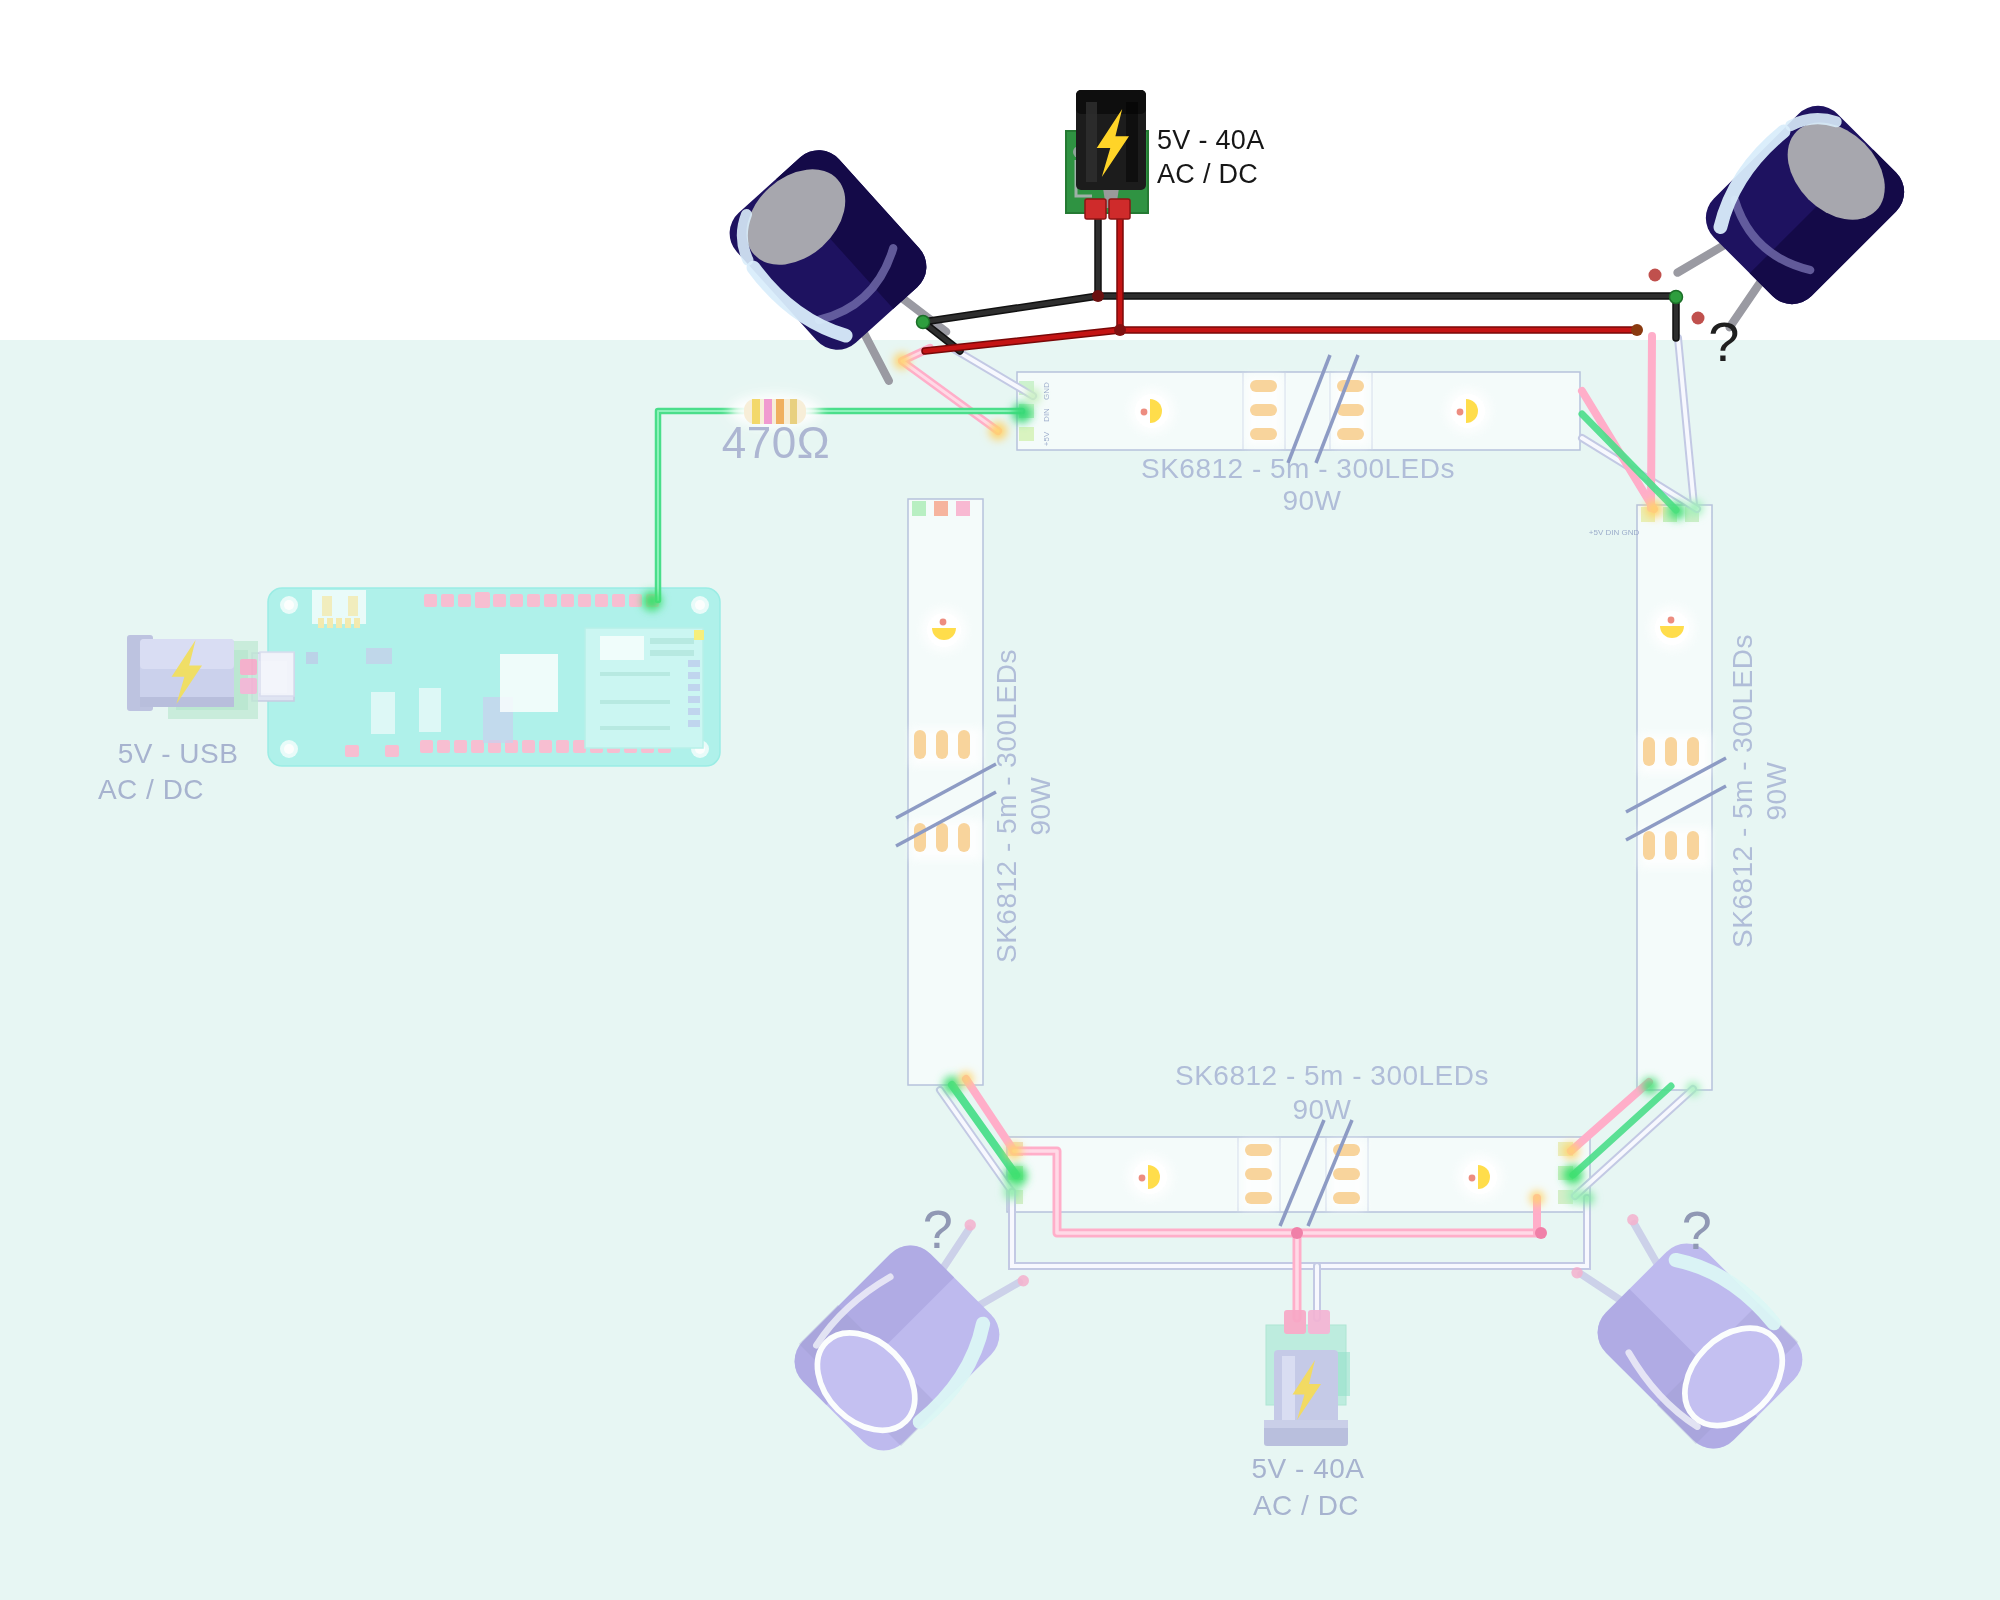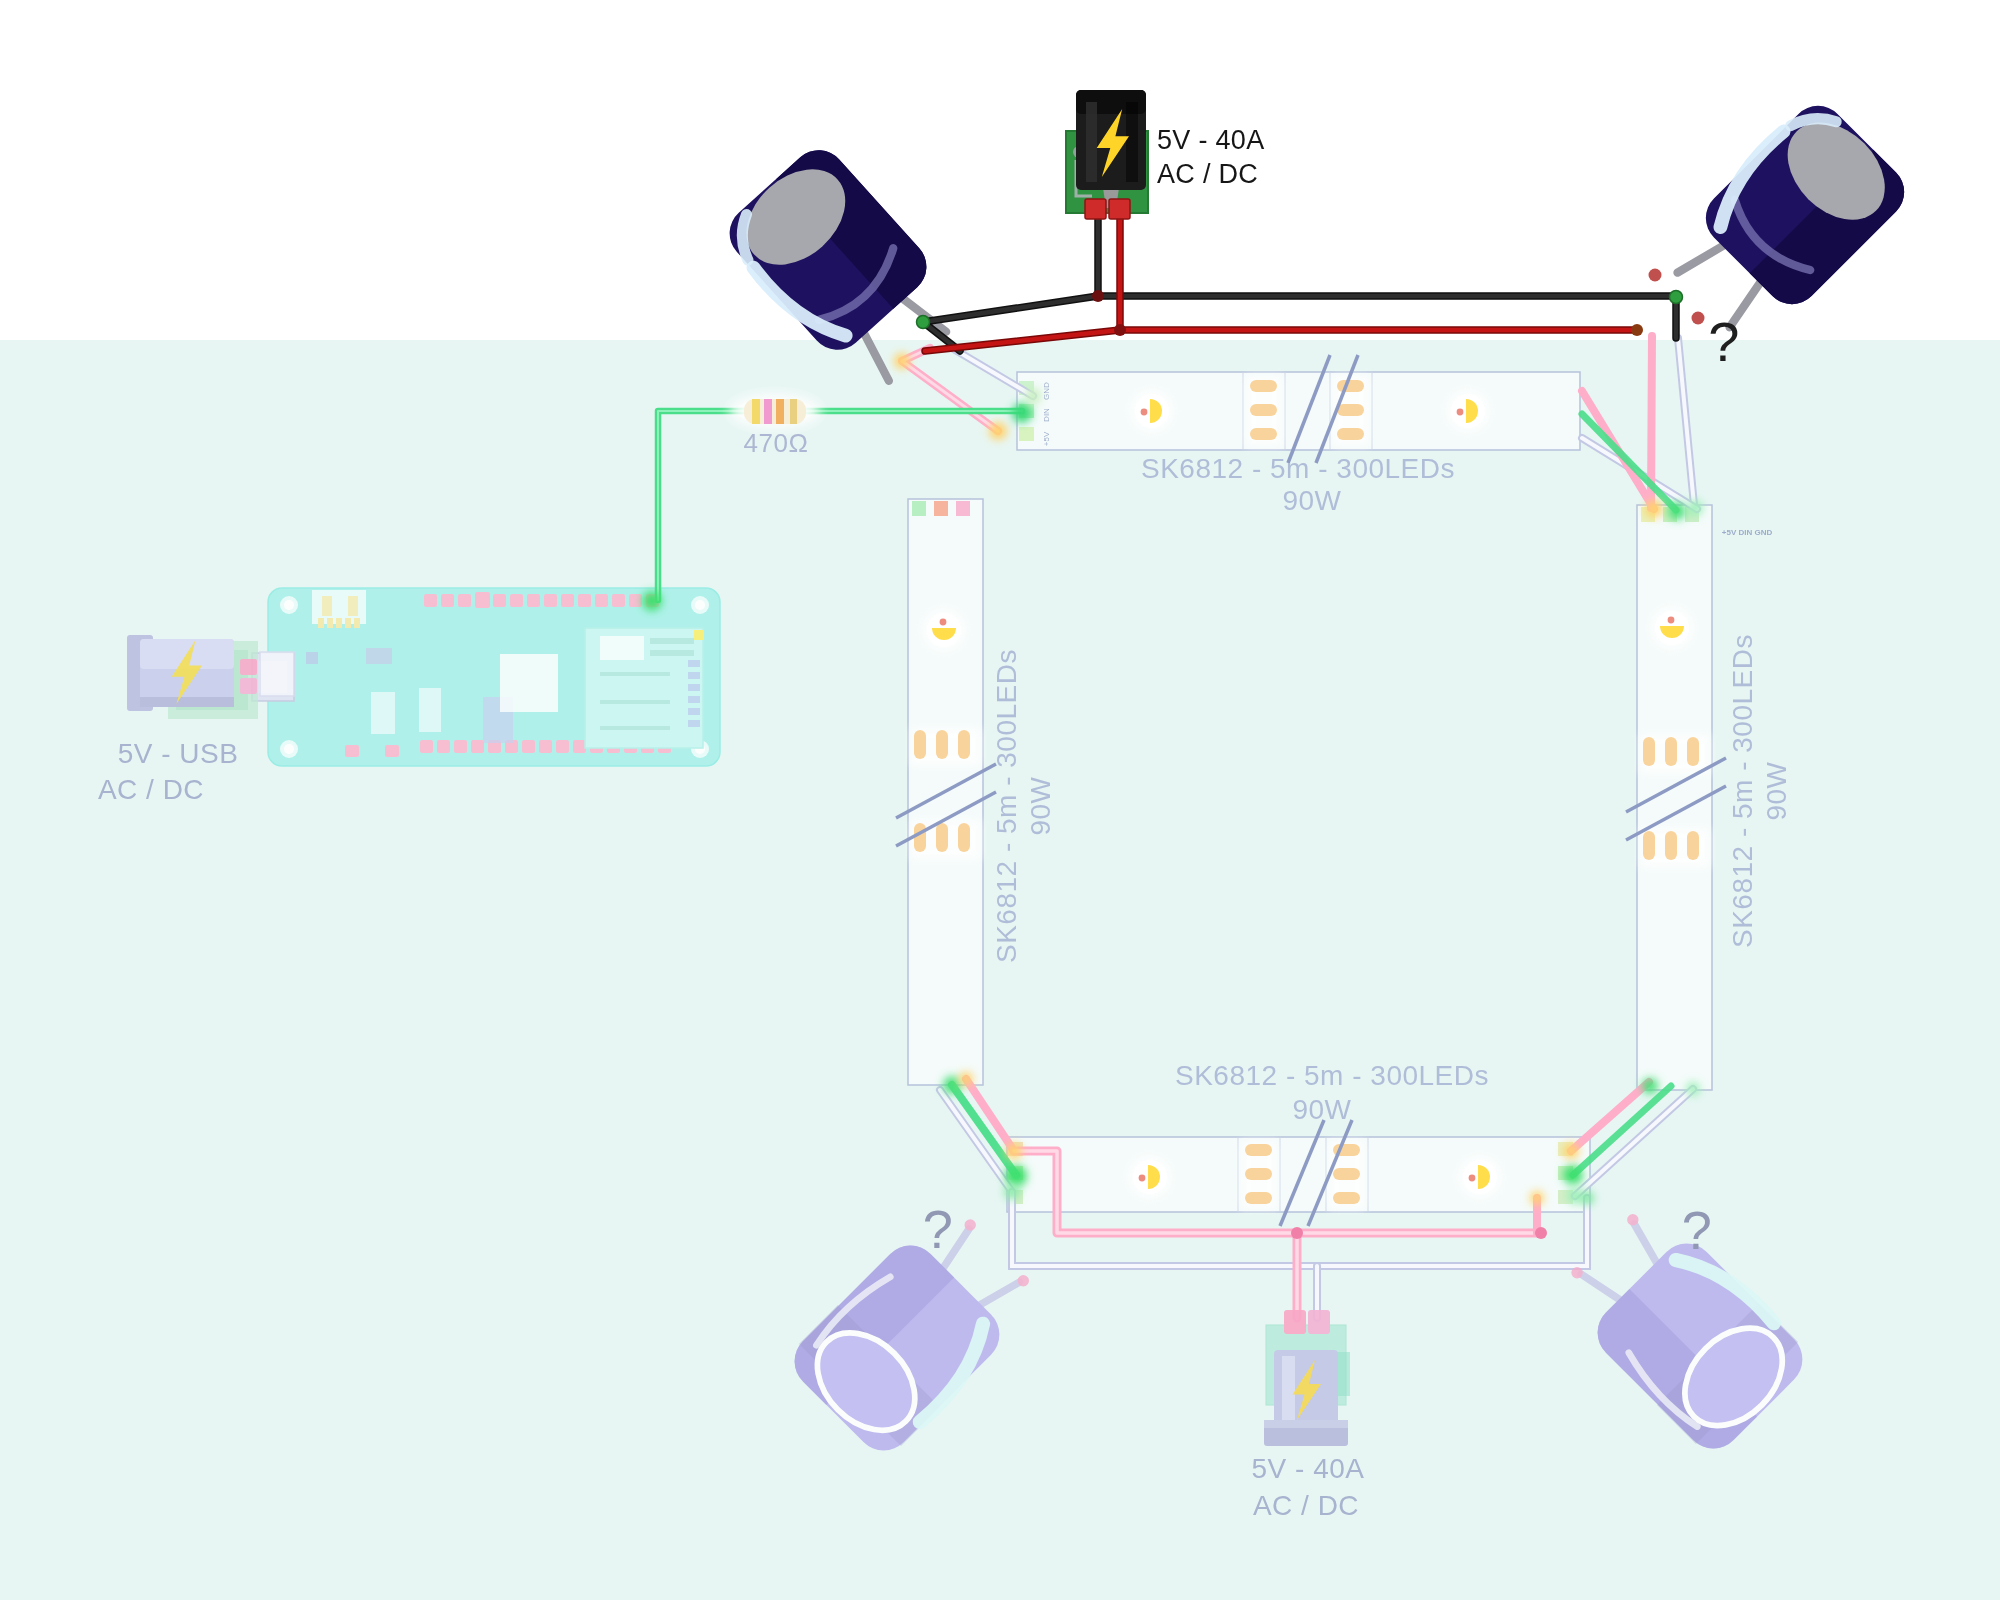--- a/index.html
+++ b/index.html
@@ -7,21 +7,21 @@
     position:relative;width:2000px;height:1600px;overflow:hidden;
     background:linear-gradient(to bottom,#ffffff 0px,#ffffff 340px,#e7f6f3 340px,#e7f6f3 100%);
     font-family:"Liberation Sans",sans-serif;
   }
   .canvas svg{position:absolute;left:0;top:0;}
   .lbl{position:absolute;white-space:nowrap;transform:translate(-50%,-50%);
        font-family:"Liberation Sans",sans-serif;color:#b0bdd8;font-size:28px;letter-spacing:0.5px;}
   .lbl-left{transform:translate(0,-50%);}
   .lbl-dark{color:#161616;font-size:27px;letter-spacing:0.3px;}
   .lbl-ghost{color:#a7b3cf;}
-  .lbl-res{font-size:26px;color:#adb6d2;text-align:right;}
+  .lbl-res{font-size:44px;color:#adb6d2;text-align:right;}
   .lbl-q{font-size:54px;color:#9098b4;}
   .lbl-q-dark{font-size:56px;color:#1f1f1f;}
   .lbl-rot{transform:translate(-50%,-50%) rotate(-90deg);text-align:center;line-height:34px;}
   .lbl-tiny{font-size:8px;color:#8fa0c4;opacity:.85;letter-spacing:0;}
   .lbl-tiny-rot{transform:translate(-50%,-50%) rotate(-90deg);}
   .rot-line{display:block;}
 </style>
 </head>
 <body>
 
@@ -421,15 +421,15 @@
 <div class="lbl lbl-ghost" style="left:1308px;top:1469px;">5V - 40A</div>
 <div class="lbl lbl-ghost" style="left:1306px;top:1506px;">AC / DC</div>
 
 <div class="lbl lbl-q-dark" style="left:1724px;top:341px;">?</div>
 <div class="lbl lbl-q" style="left:938px;top:1229px;">?</div>
 <div class="lbl lbl-q" style="left:1697px;top:1230px;">?</div>
 
 <div class="lbl lbl-tiny lbl-tiny-rot" style="left:1046px;top:391px;">GND</div>
 <div class="lbl lbl-tiny lbl-tiny-rot" style="left:1046px;top:415px;">DIN</div>
 <div class="lbl lbl-tiny lbl-tiny-rot" style="left:1046px;top:439px;">+5V</div>
-<div class="lbl lbl-tiny" style="left:1747px;top:532px;font-weight:bold;">+5V DIN GND</div>
+<div class="lbl lbl-tiny" style="left:1614px;top:532px;">+5V DIN GND</div>
 
 </div>
 
 </body></html>

